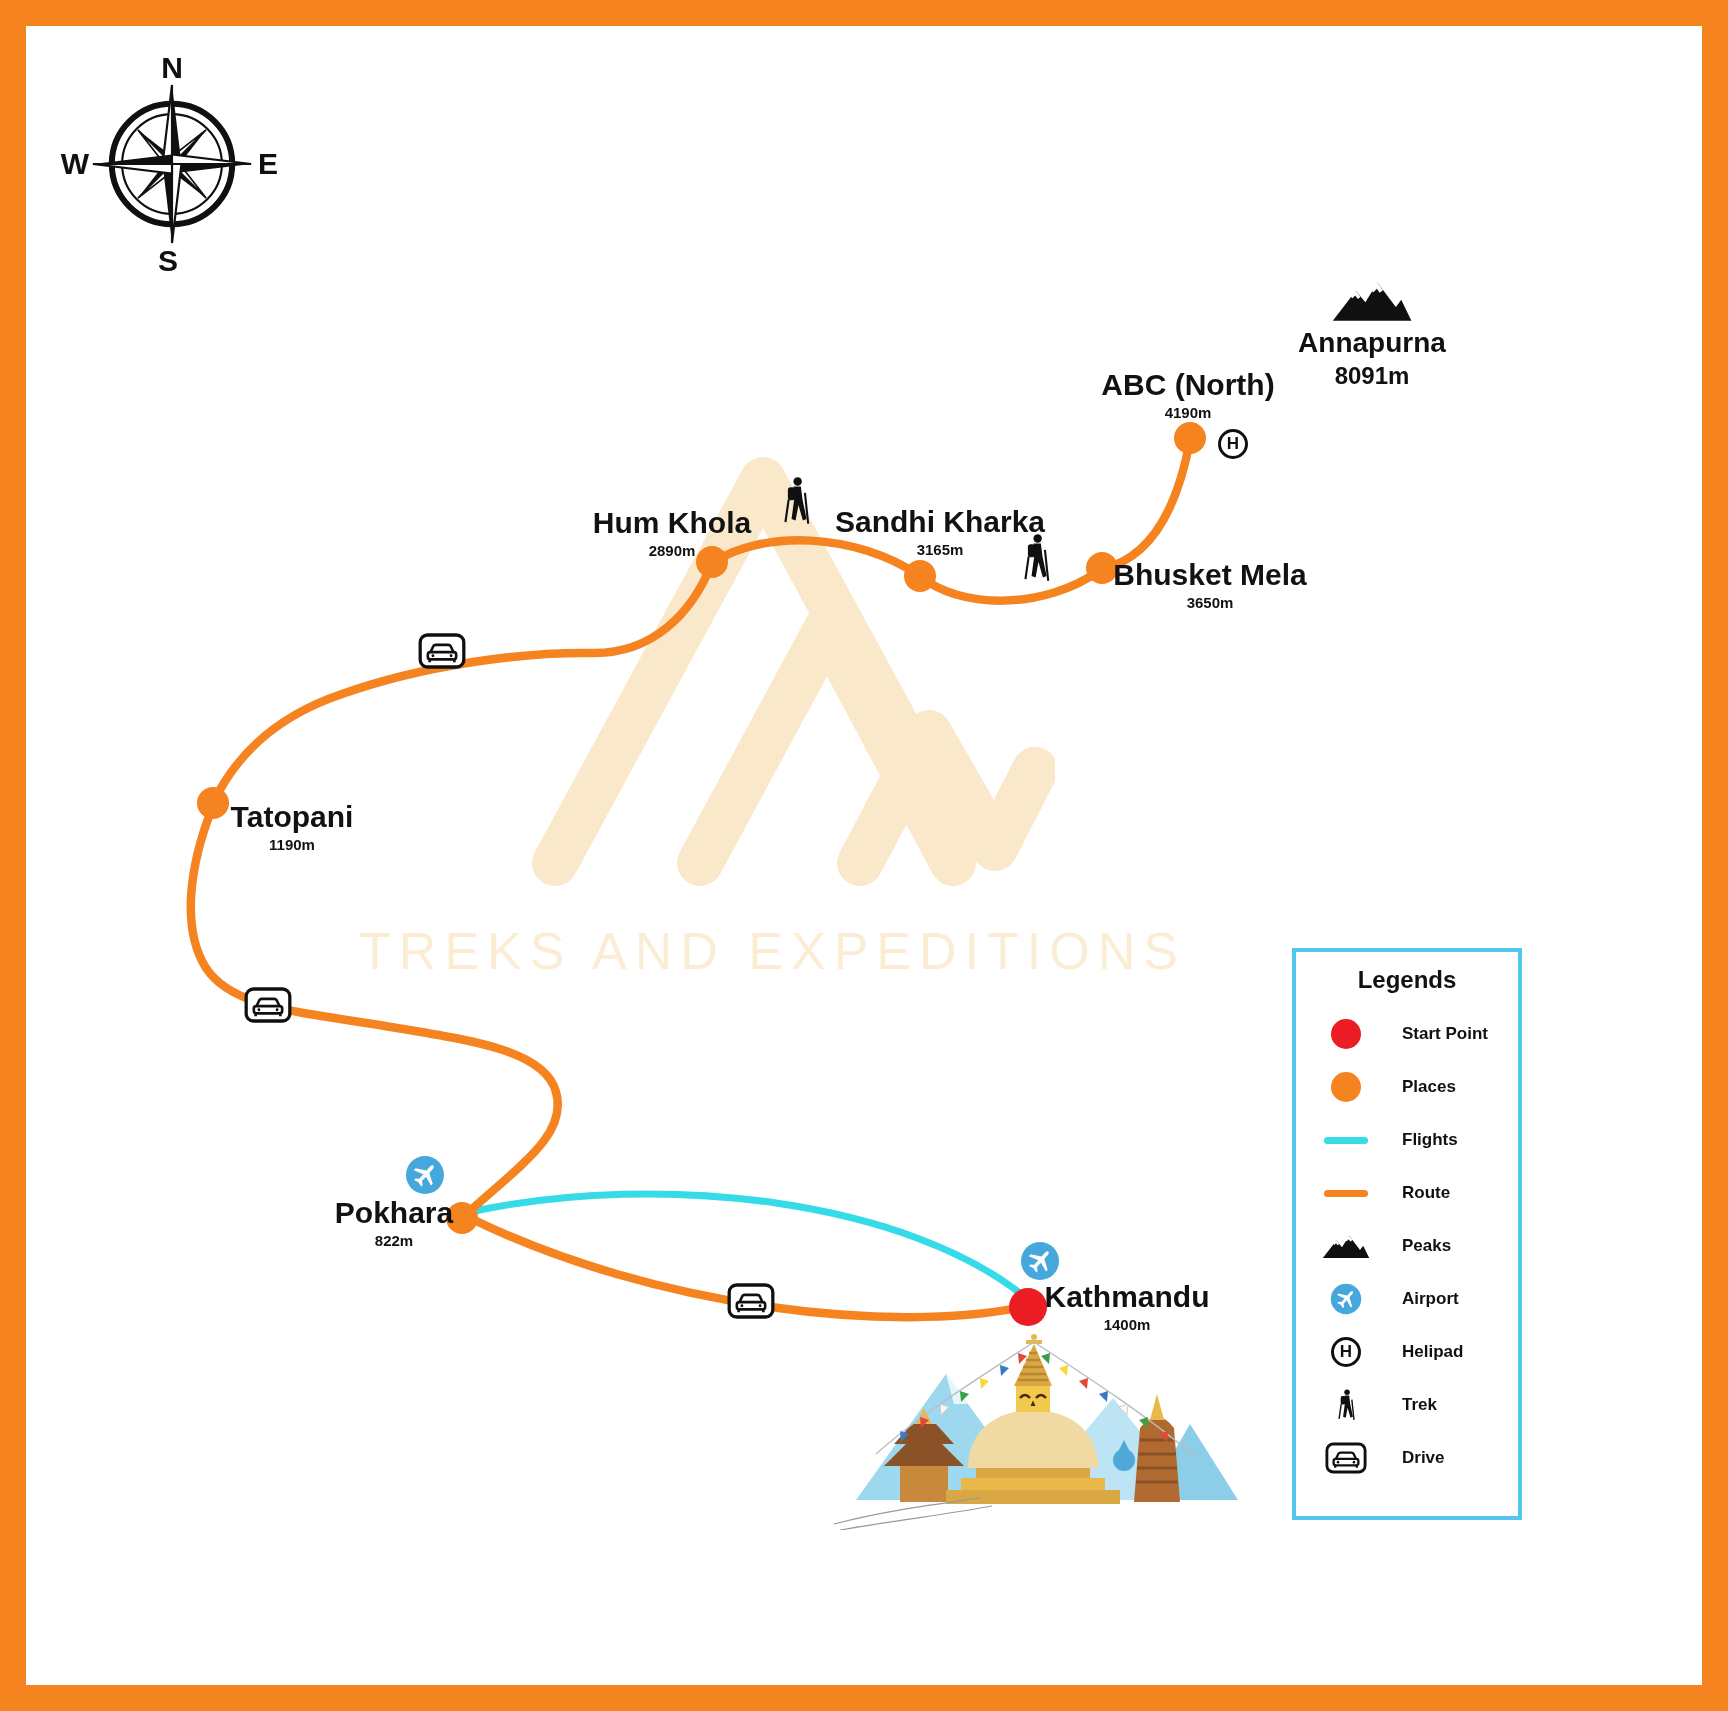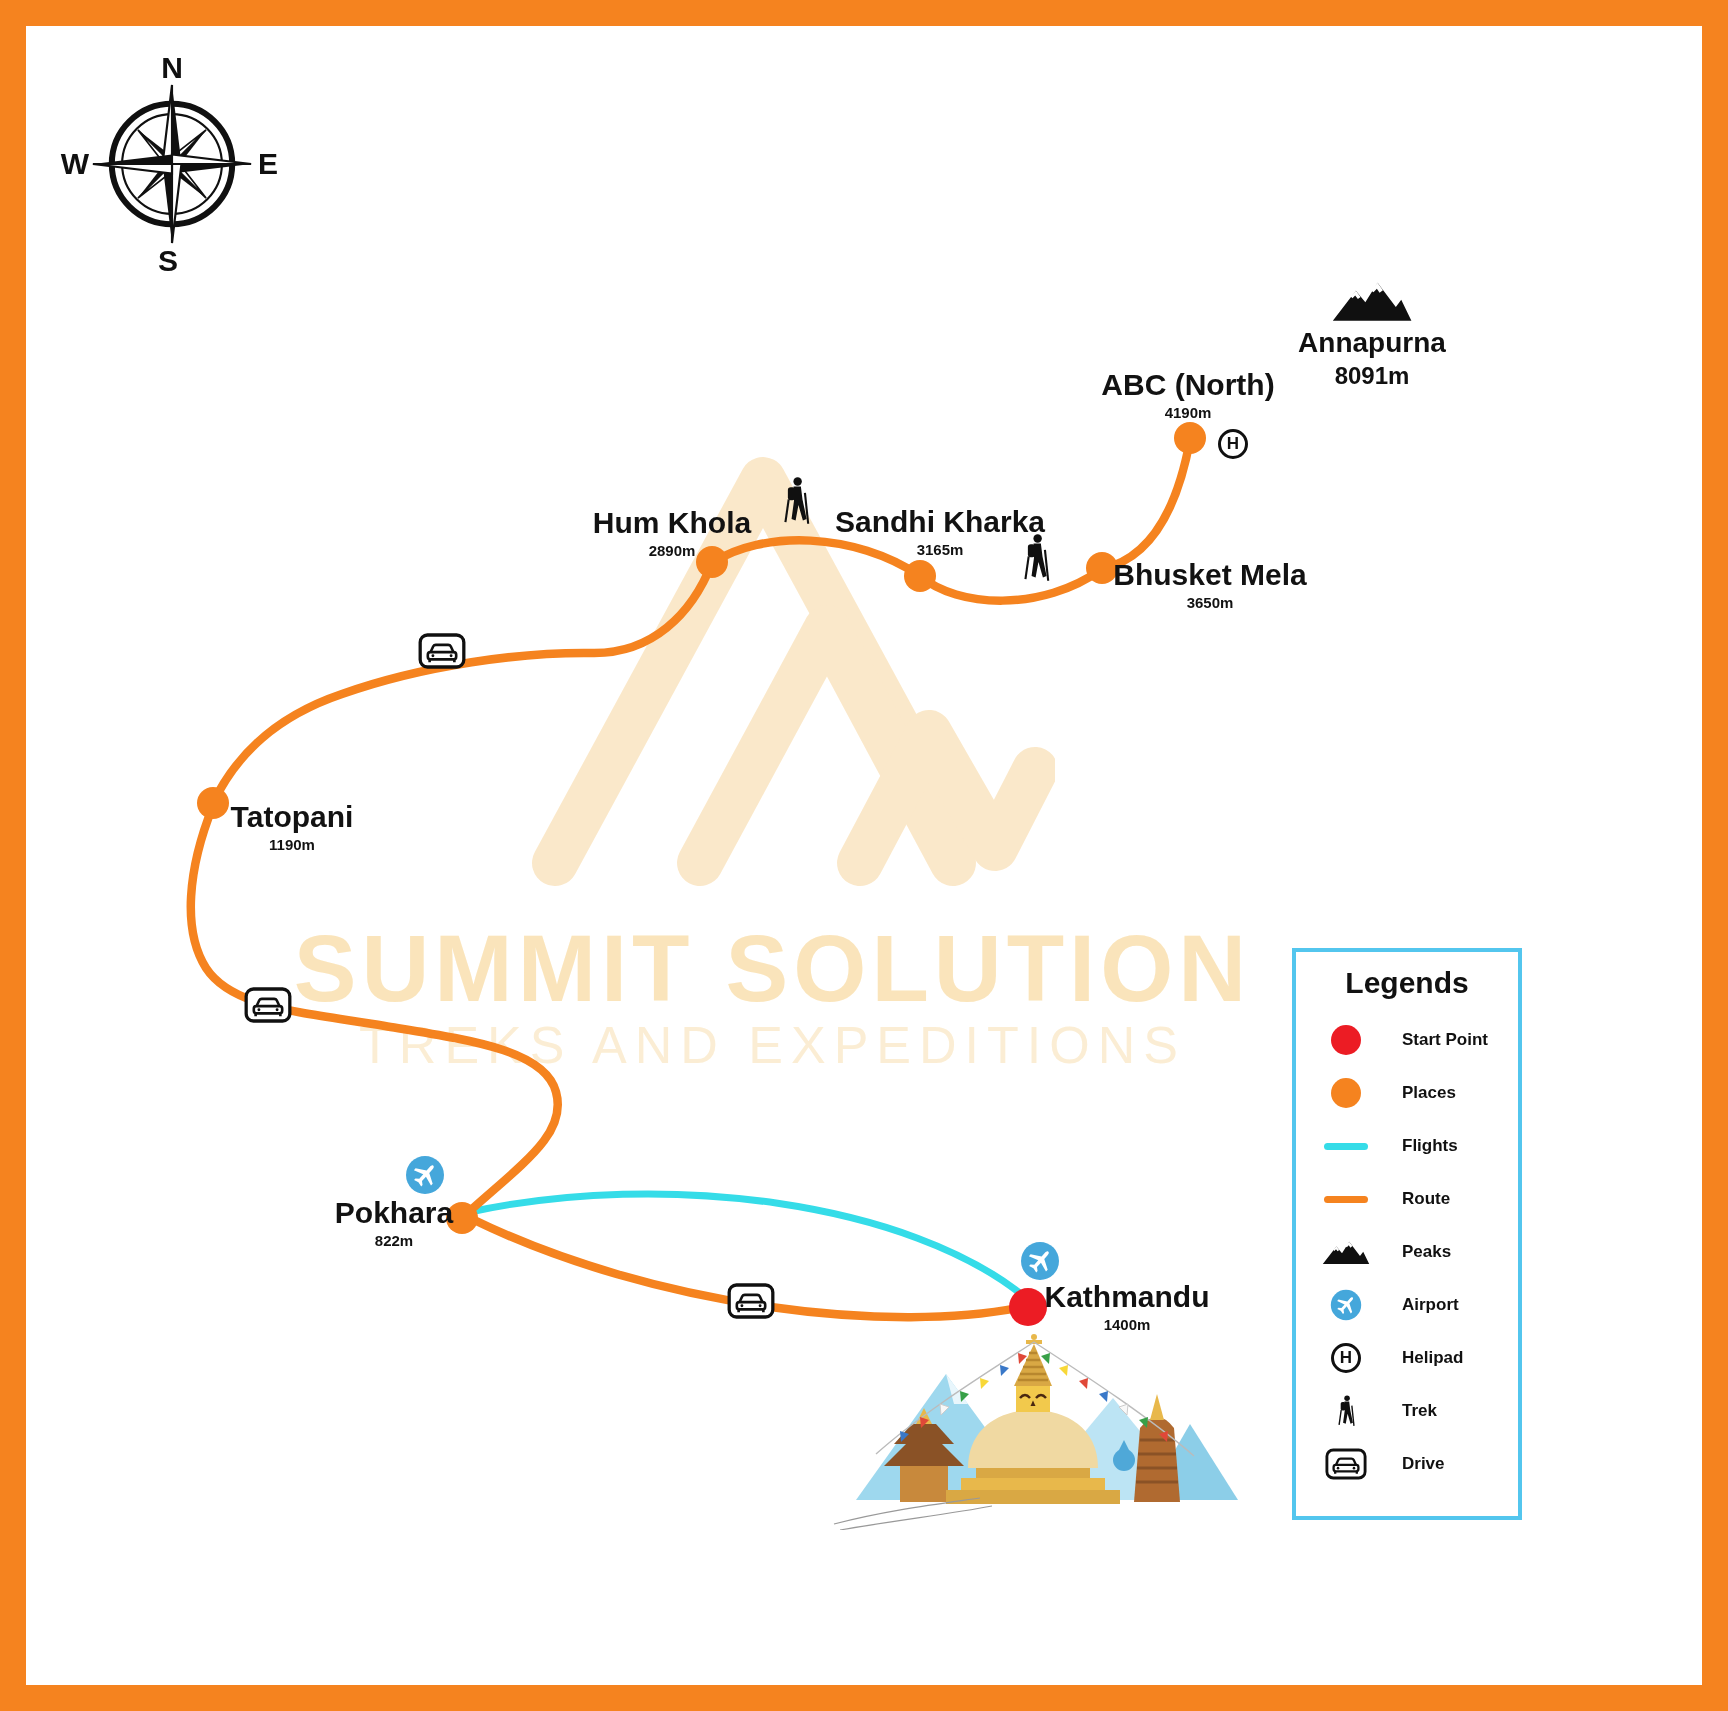--- a/index.html
+++ b/index.html
@@ -31,21 +31,21 @@
 
   
   .map-icon{z-index:7;transform:translate(-50%,-50%);}
   .helipad{width:30px;height:30px;border:3px solid #101010;border-radius:50%;background:#fff;
            display:flex;align-items:center;justify-content:center;font-weight:800;font-size:17px;box-sizing:border-box;}
 
   
   .legend{z-index:10;left:1292px;top:948px;width:230px;height:572px;background:#fff;
           border:4px solid #53C6EE;box-sizing:border-box;display:flex;flex-direction:column;
           padding:14px 0 10px 0;gap:19px;}
-  .legend-title{font-size:30px;font-weight:800;text-align:center;margin-bottom:4px;}
+  .legend-title{font-size:24px;font-weight:800;text-align:center;margin-bottom:4px;}
   .lrow{display:flex;align-items:center;height:34px;padding-left:22px;gap:28px;}
   .licon{width:56px;display:flex;align-items:center;justify-content:center;flex:0 0 56px;}
   .llabel{font-size:17px;font-weight:700;}
   .ldot{width:30px;height:30px;border-radius:50%;display:inline-block;}
   .lline{width:44px;height:7px;border-radius:4px;display:inline-block;}
 
   .stupa{z-index:2;}
 </style>
 </head>
 <body>
@@ -85,21 +85,20 @@
 
   <svg class="abs wm-logo" style="left:495px;top:418px" width="560" height="472" viewBox="0 0 560 472">
     <g fill="none" stroke="#FAE3BD" stroke-width="46" stroke-linecap="round" stroke-linejoin="round">
       <path d="M60 445 L268 62 L430 360"></path>
       <path d="M205 445 L332 210 L458 445"></path>
       <path d="M365 445 L434 315 L500 430 L540 352"></path>
     </g>
   </svg>
 
   <div class="abs wm-text">
-    <div class="wm-line1">SUMMIT SOLUTION</div>
     <div class="wm-line2">TREKS AND EXPEDITIONS</div>
   </div>
 
   <svg class="abs stupa" style="left:828px;top:1332px" width="420" height="198" viewBox="0 0 420 198">
     <path d="M28 168 L118 42 L210 168 Z" fill="#9ED8EE"></path>
     <path d="M118 42 L140 72 L126 72 Z" fill="#E8F6FC"></path>
     <path d="M200 168 L285 66 L368 168 Z" fill="#BCE4F4"></path>
     <path d="M318 168 L362 92 L410 168 Z" fill="#8CCEE8"></path>
     <rect x="72" y="130" width="48" height="40" fill="#C8893C"></rect>
     <path d="M56 134 L136 134 L114 112 L78 112 Z" fill="#8A5226"></path>

